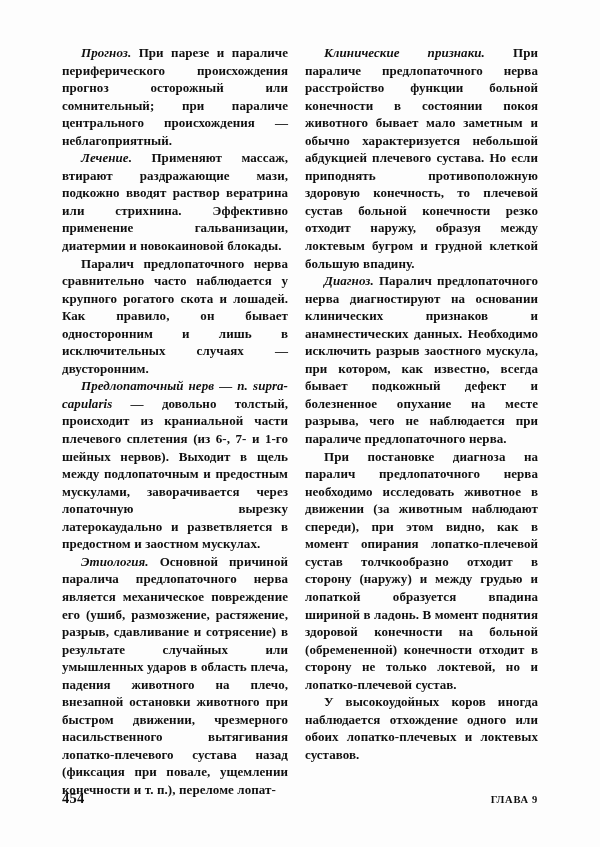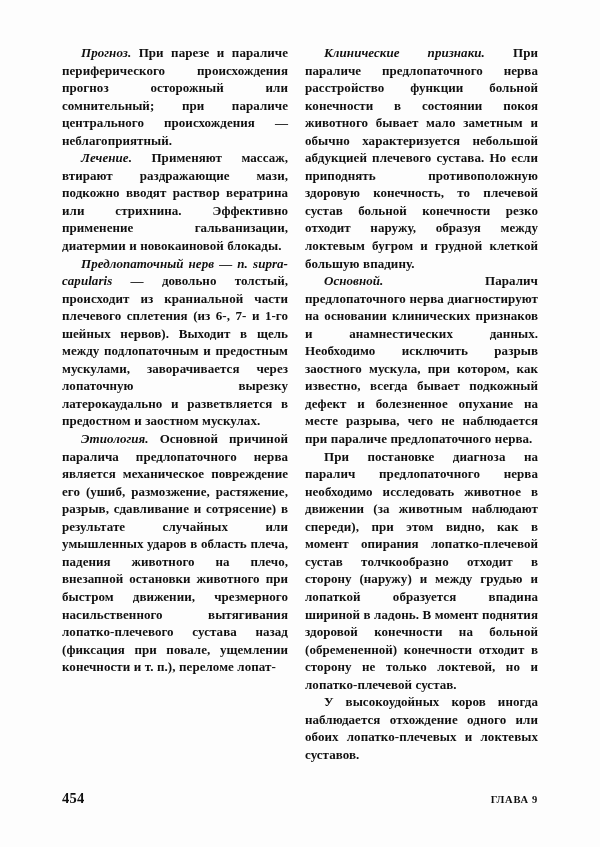--- a/index.html
+++ b/index.html
@@ -89,33 +89,34 @@
   <div class="columns">
 
     <div class="col left">
 
       <p class="para"><em>Прогноз.</em><span> При парезе и параличе периферического происхождения прогноз осторожный или сомнительный; при параличе центрального происхождения — неблагоприятный.</span></p>
 
       <p class="para"><em>Лечение.</em><span> Применяют массаж, втирают раздражающие мази, подкожно вводят раствор вератрина или стрихнина. Эффективно применение гальванизации, диатермии и новокаиновой блокады.</span></p>
 
 
 
+      <p class="para"><span>Паралич предлопаточного нерва сравнительно часто наблюдается у крупного рогатого скота и лошадей. Как правило, он бывает односторонним и лишь в исключительных случаях — двусторонним.</span></p>
 
       <p class="para"><em>Предлопаточный нерв — n. supra-capularis</em><span> — довольно толстый, происходит из краниальной части плечевого сплетения (из 6-, 7- и 1-го шейных нервов). Выходит в щель между подлопаточным и предостным мускулами, заворачивается через лопаточную вырезку латерокаудально и разветвляется в предостном и заостном мускулах.</span></p>
 
       <p class="para lastline-justify"><em>Этиология.</em><span> Основной причиной паралича предлопаточного нерва является механическое повреждение его (ушиб, размозжение, растяжение, разрыв, сдавливание и сотрясение) в результате случайных или умышленных ударов в область плеча, падения животного на плечо, внезапной остановки животного при быстром движении, чрезмерного насильственного вытягивания лопатко-плечевого сустава назад (фиксация при повале, ущемлении конечности и т. п.), переломе лопат-</span></p>
 
     </div>
 
     <div class="col right">
 
 
       <p class="para"><em>Клинические признаки.</em><span> При параличе предлопаточного нерва расстройство функции больной конечности в состоянии покоя животного бывает мало заметным и обычно характеризуется небольшой абдукцией плечевого сустава. Но если приподнять противоположную здоровую конечность, то плечевой сустав больной конечности резко отходит наружу, образуя между локтевым бугром и грудной клеткой большую впадину.</span></p>
 
-      <p class="para"><em>Основной.</em><span> Паралич предлопаточного нерва диагностируют на основании клинических признаков и анамнестических данных. Необходимо исключить разрыв заостного мускула, при котором, как известно, всегда бывает подкожный дефект и болезненное опухание на месте разрыва, чего не наблюдается при параличе предлопаточного нерва.</span></p>
+      <p class="para"><em>Диагноз.</em><span> Паралич предлопаточного нерва диагностируют на основании клинических признаков и анамнестических данных. Необходимо исключить разрыв заостного мускула, при котором, как известно, всегда бывает подкожный дефект и болезненное опухание на месте разрыва, чего не наблюдается при параличе предлопаточного нерва.</span></p>
 
       <p class="para"><span>При постановке диагноза на паралич предлопаточного нерва необходимо исследовать животное в движении (за животным наблюдают спереди), при этом видно, как в момент опирания лопатко-плечевой сустав толчкообразно отходит в сторону (наружу) и между грудью и лопаткой образуется впадина шириной в ладонь. В момент поднятия здоровой конечности на больной (обремененной) конечности отходит в сторону не только локтевой, но и лопатко-плечевой сустав.</span></p>
 
       <p class="para"><span>У высокоудойных коров иногда наблюдается отхождение одного или обоих лопатко-плечевых и локтевых суставов.</span></p>
 
     </div>
 
   </div>
 
   <div class="footer">

